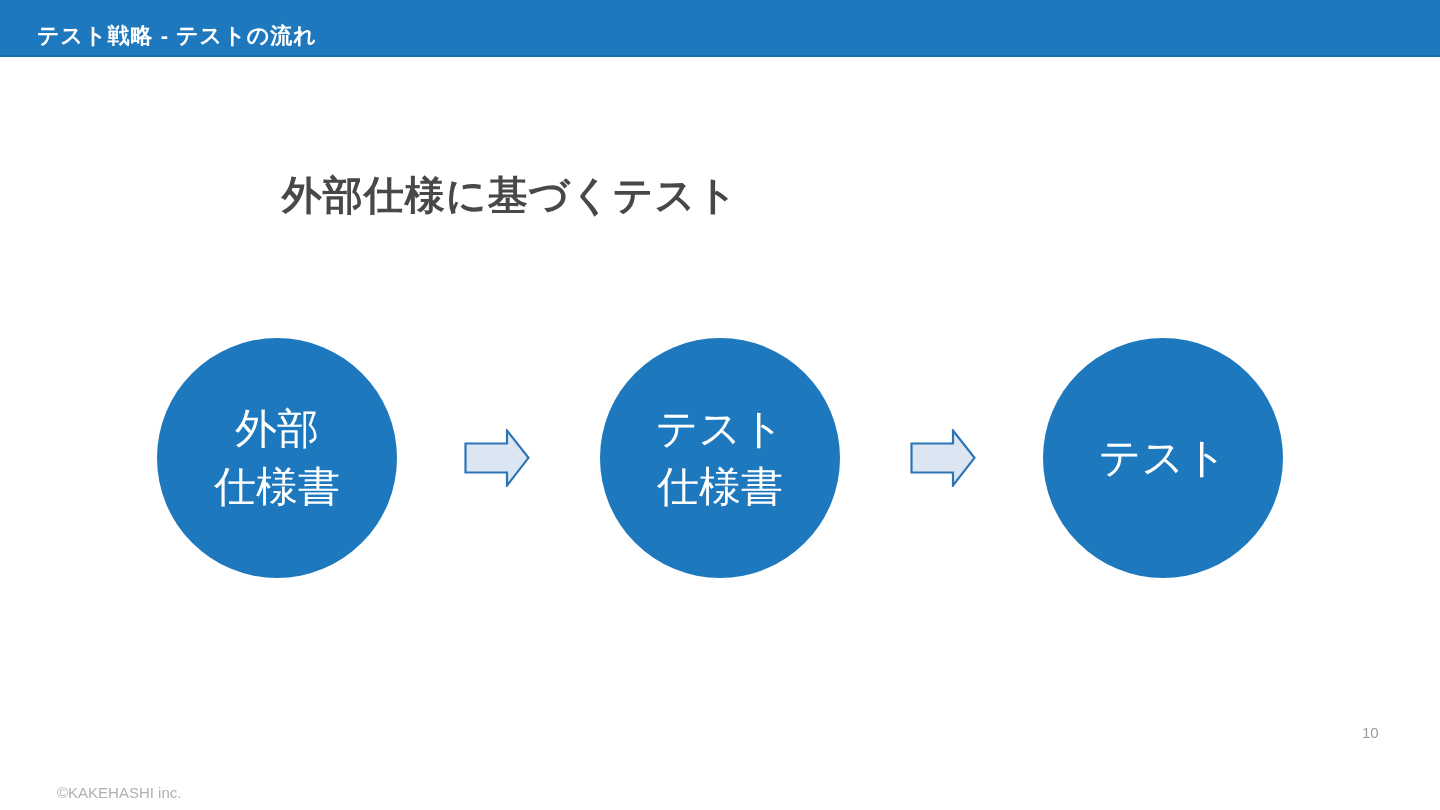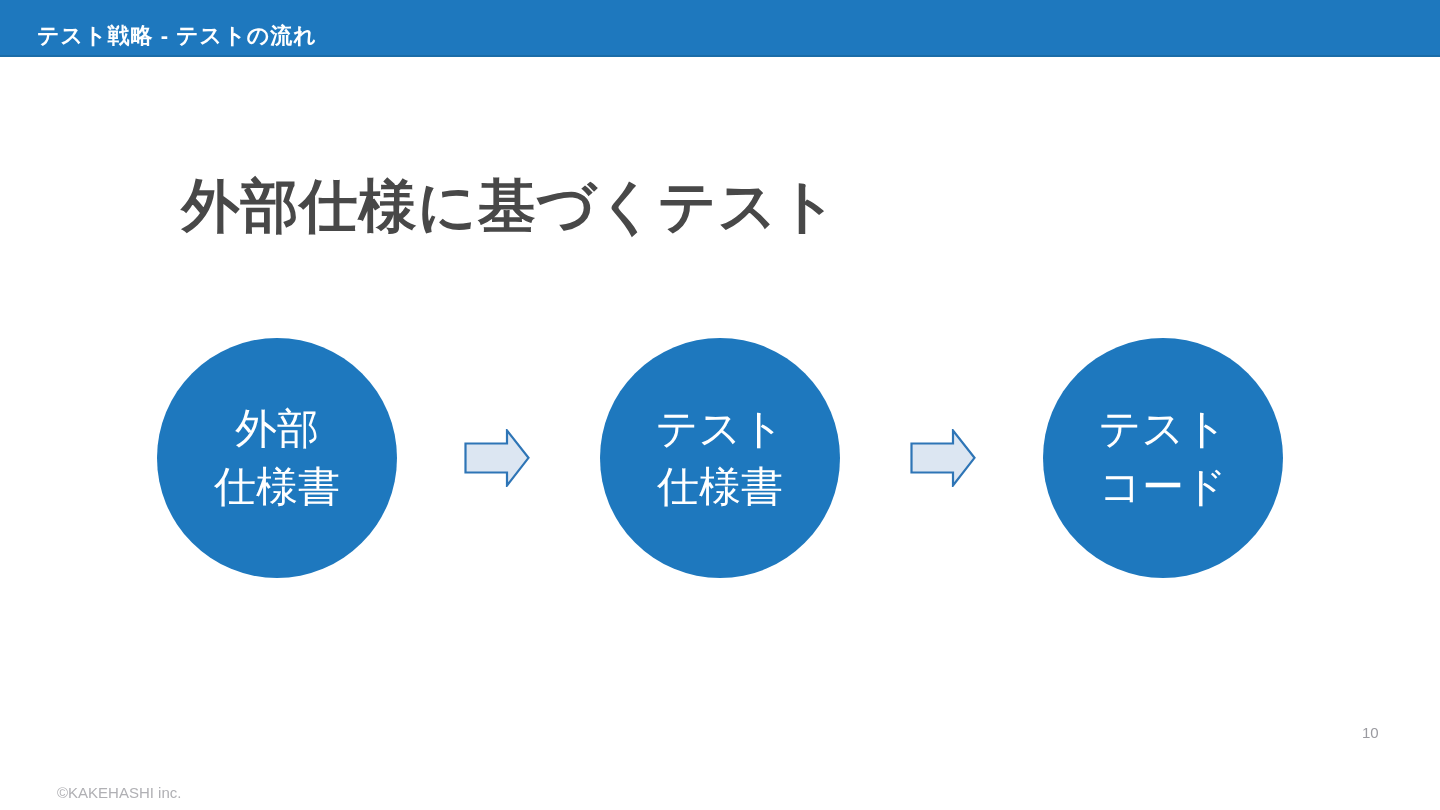--- a/index.html
+++ b/index.html
@@ -42,21 +42,21 @@
     margin-top: 16px;
   }
   .slide-title {
     position: absolute;
     top: 168px;
     left: 0;
     width: 1140px;
     padding-right: 120px; 
     text-align: center;
     color: var(--color-title-text);
-    font-size: 58px;
+    font-size: 40px;
     font-weight: 600;
     letter-spacing: 1px;
   }
   .flow-node {
     position: absolute;
     top: 338px;
     width: 240px;
     height: 240px;
     border-radius: 50%;
     background: var(--color-accent-blue);
@@ -125,20 +125,19 @@
     <span>テスト</span>
     <span>仕様書</span>
   </div>
 
   <svg class="flow-arrow arrow-2" viewBox="0 0 66 58" xmlns="http://www.w3.org/2000/svg">
     <polygon points="1.5,14.5 43,14.5 43,1.5 64.5,28.8 43,56.5 43,43.5 1.5,43.5"></polygon>
   </svg>
 
   <div class="flow-node node-3">
     <span>テスト</span>
-    <span>コード</span>
   </div>
 
   <span class="footer-copyright">©KAKEHASHI inc.</span>
 
   <span class="footer-page-number">10</span>
 
 </div>
 
 </body></html>

